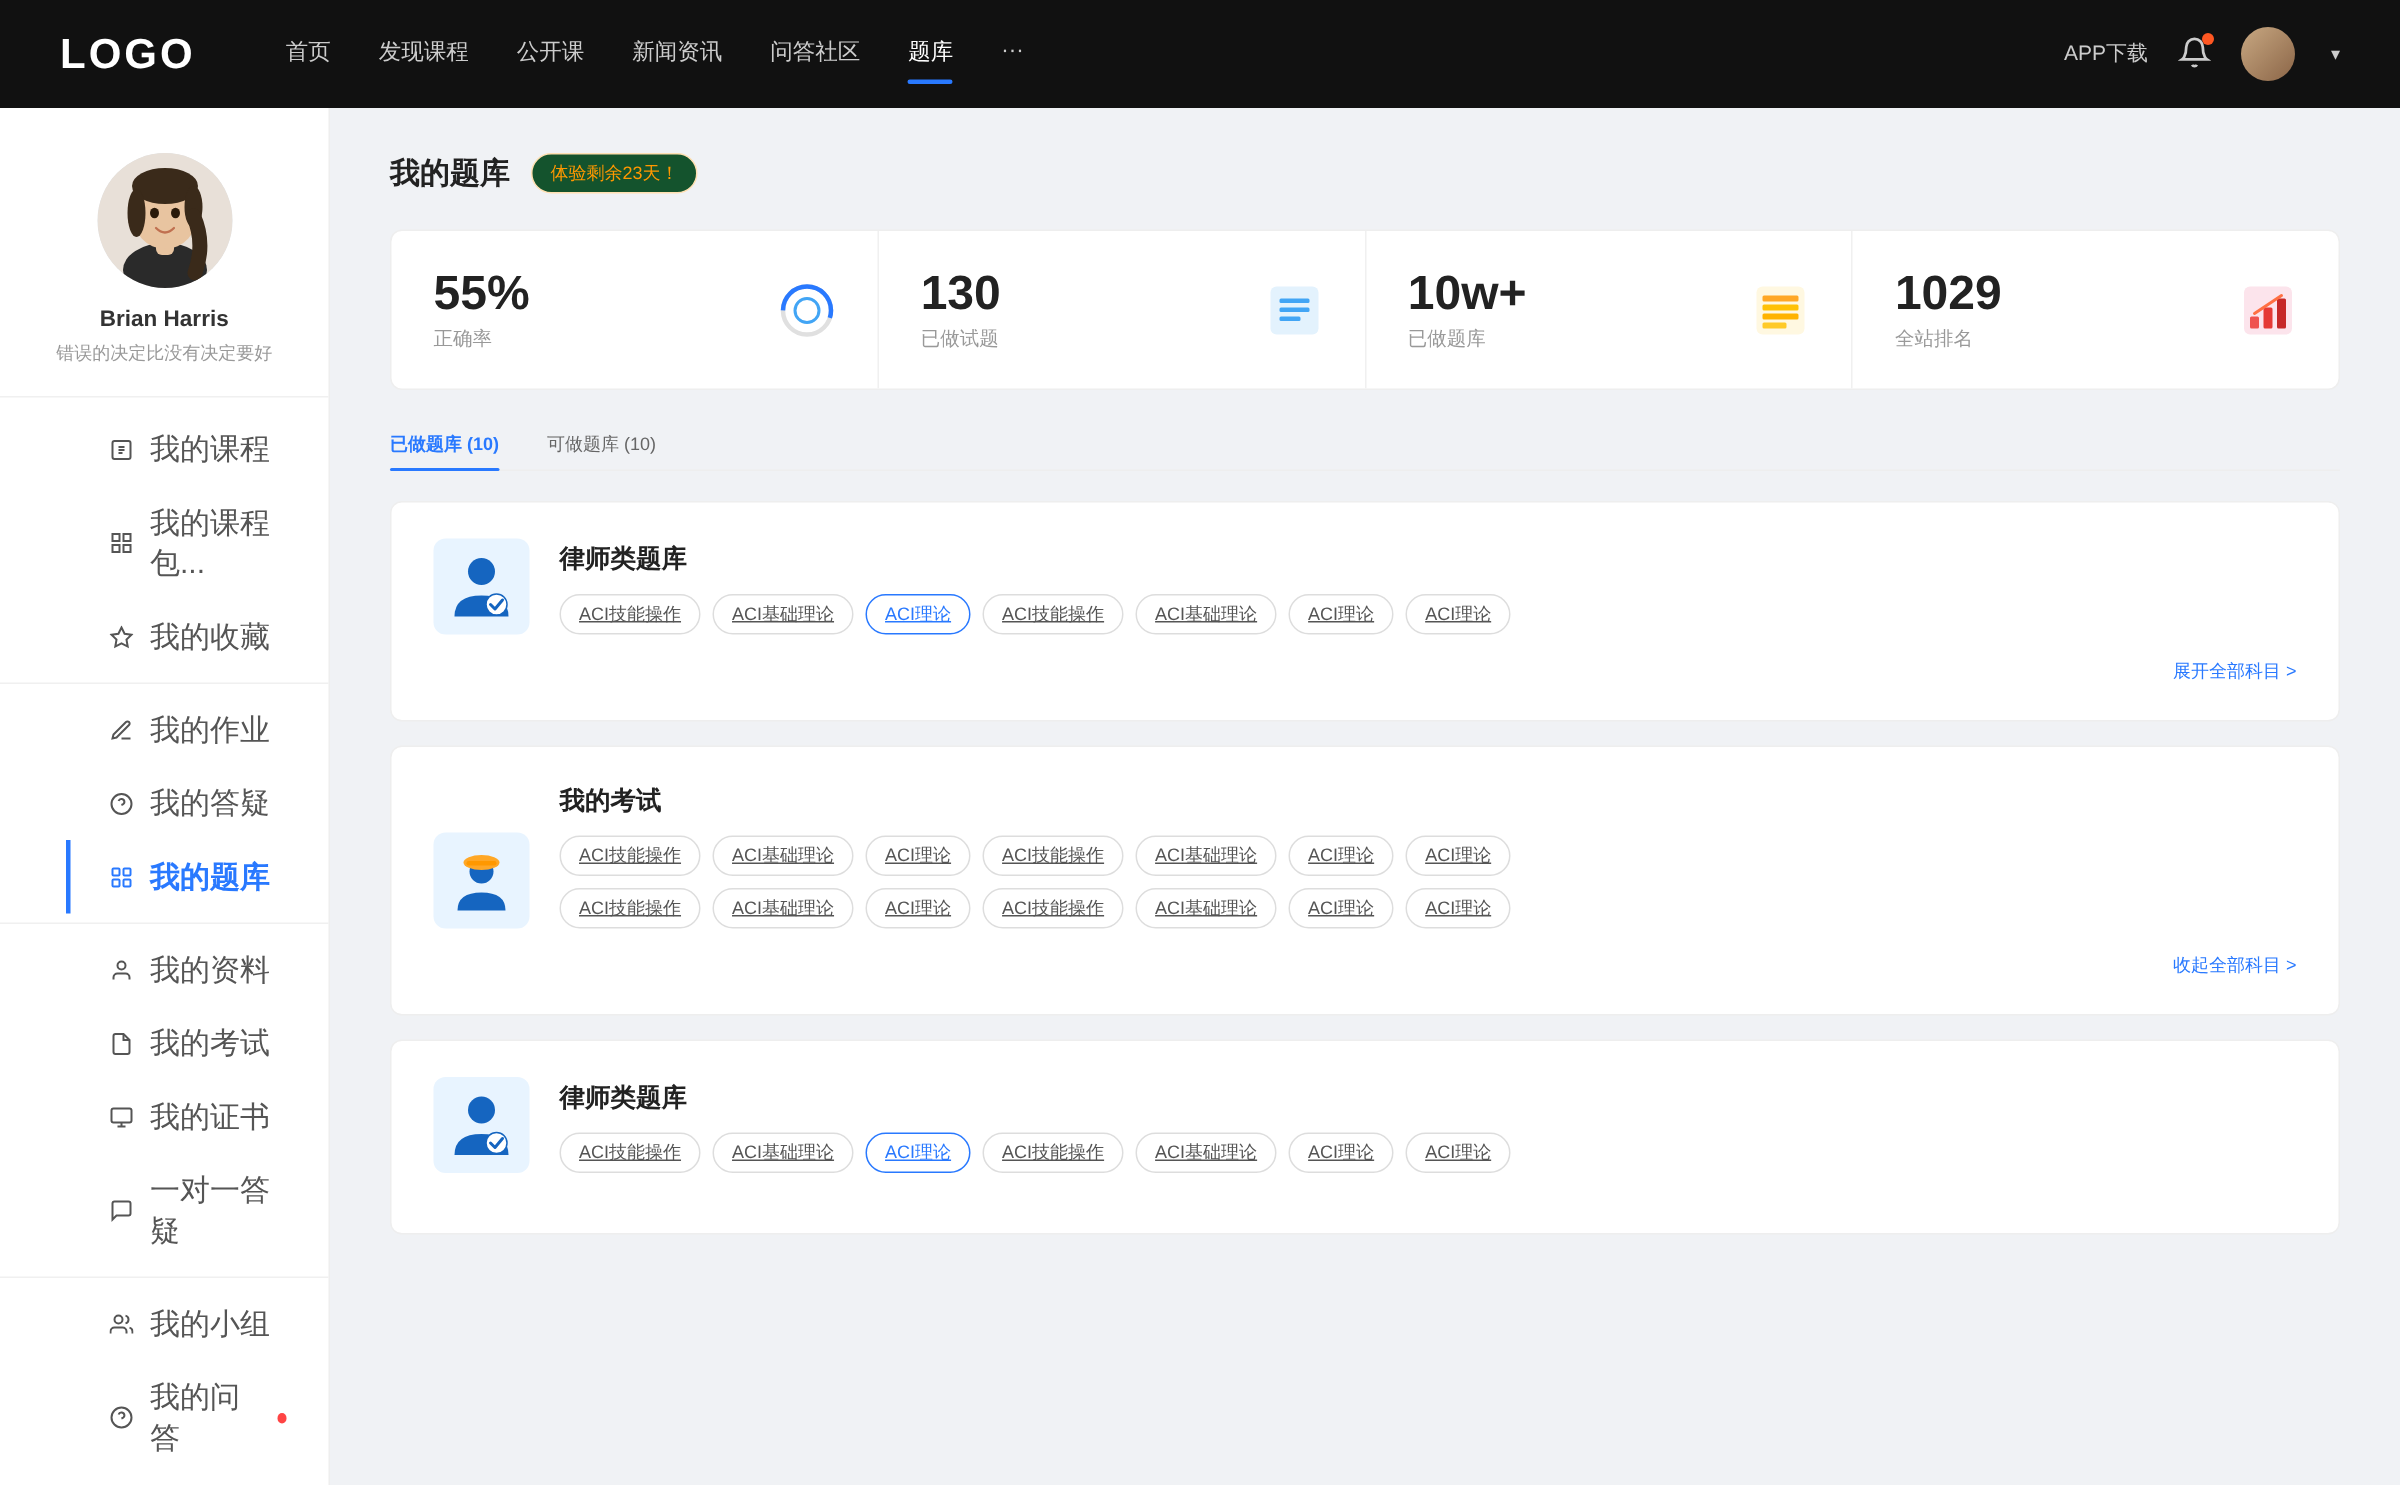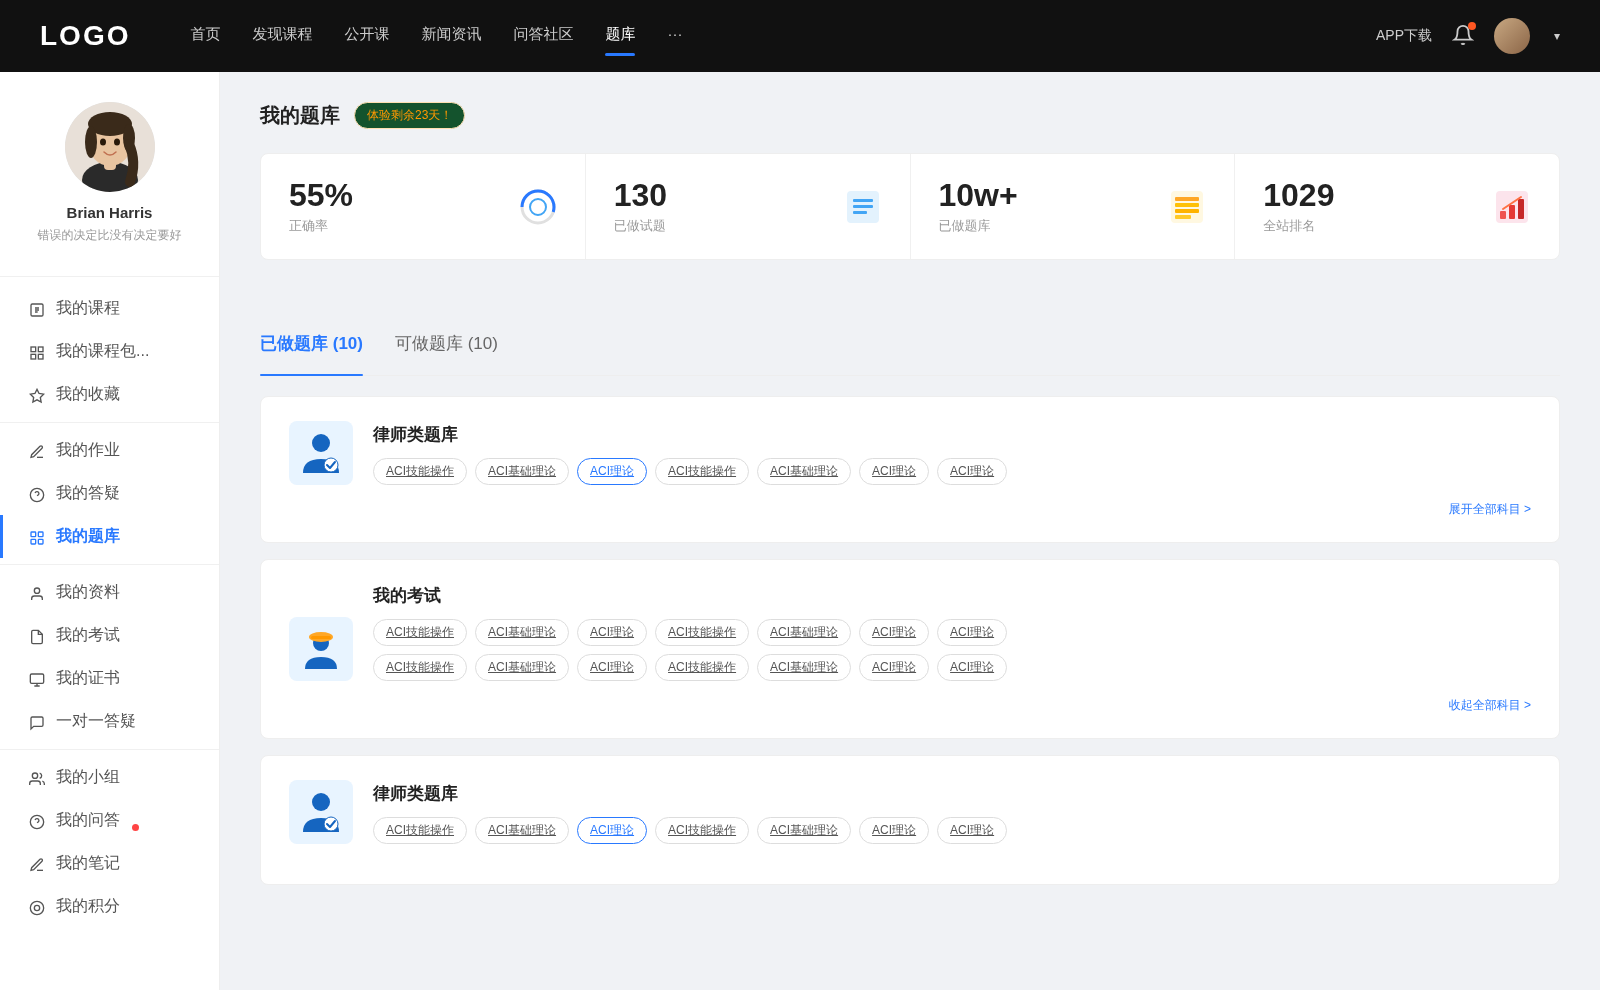--- a/index.html
+++ b/index.html
@@ -86,21 +86,21 @@
     
     .sidebar {
       width: 220px;
       background: #fff;
       padding: 30px 0;
       flex-shrink: 0;
       border-right: 1px solid #eee;
     }
     .sidebar-profile {
       text-align: center;
-      padding: 0 20px 32px;
+      padding: 0 20px 20px;
       border-bottom: 1px solid #f0f0f0;
       margin-bottom: 10px;
     }
     .profile-avatar {
       width: 90px; height: 90px;
       border-radius: 50%;
       margin: 0 auto 12px;
       background: #e0e0e0;
       overflow: hidden;
       display: flex; align-items: center; justify-content: center;
@@ -113,28 +113,29 @@
     }
     .profile-motto {
       font-size: 12px;
       color: #999;
     }
     .sidebar-menu {
       list-style: none;
     }
     .sidebar-item {
       display: flex;
-      align-items: flex-end;
+      align-items: center;
       padding: 11px 28px;
       cursor: pointer;
       color: #555;
-      font-size: 16px;
+      font-size: 20px;
       gap: 10px;
       position: relative;
       transition: background 0.15s;
+      margin-left: 44px;
     }
     .sidebar-item.active {
       color: #2979ff;
       font-weight: 600;
     }
     .sidebar-item.active::before {
       content: '';
       position: absolute;
       left: 0; top: 0; bottom: 0;
       width: 3px;
@@ -226,26 +227,25 @@
     }
 
     
     .tabs-bar {
       display: flex;
       gap: 32px;
       margin-bottom: 20px;
       border-bottom: 1px solid #eee;
     }
     .tab-item {
-      font-size: 17px;
+      font-size: 12px;
       color: #666;
-      padding-bottom: 20px;
+      padding-bottom: 8px;
       cursor: pointer;
       position: relative;
-      margin-top: 44px;
     }
     .tab-item.active {
       color: #2979ff;
       font-weight: 600;
     }
     .tab-item.active::after {
       content: '';
       position: absolute;
       bottom: -1px; left: 0; right: 0;
       height: 2px;

